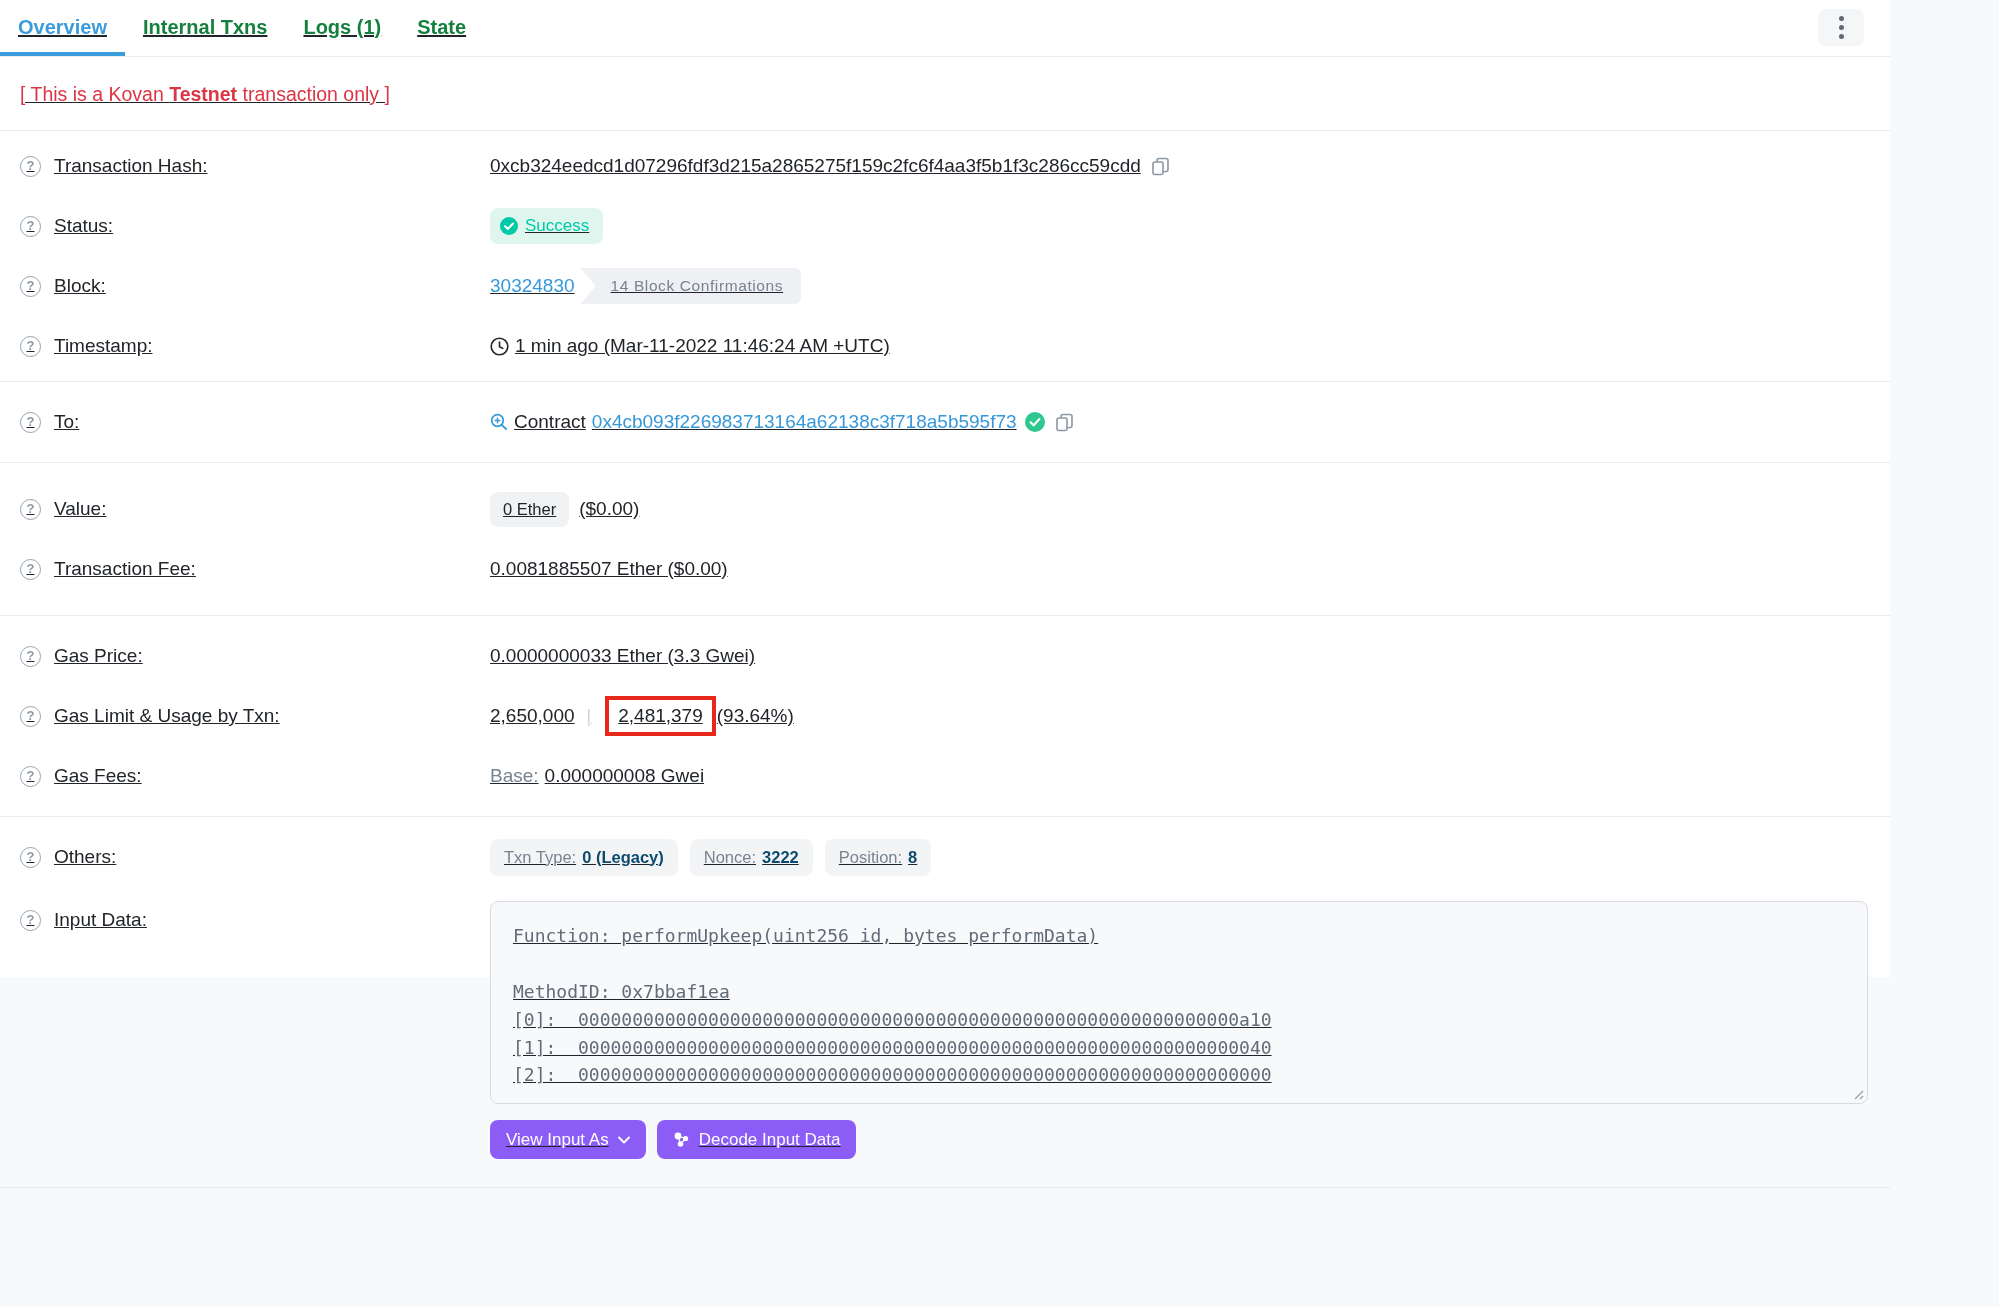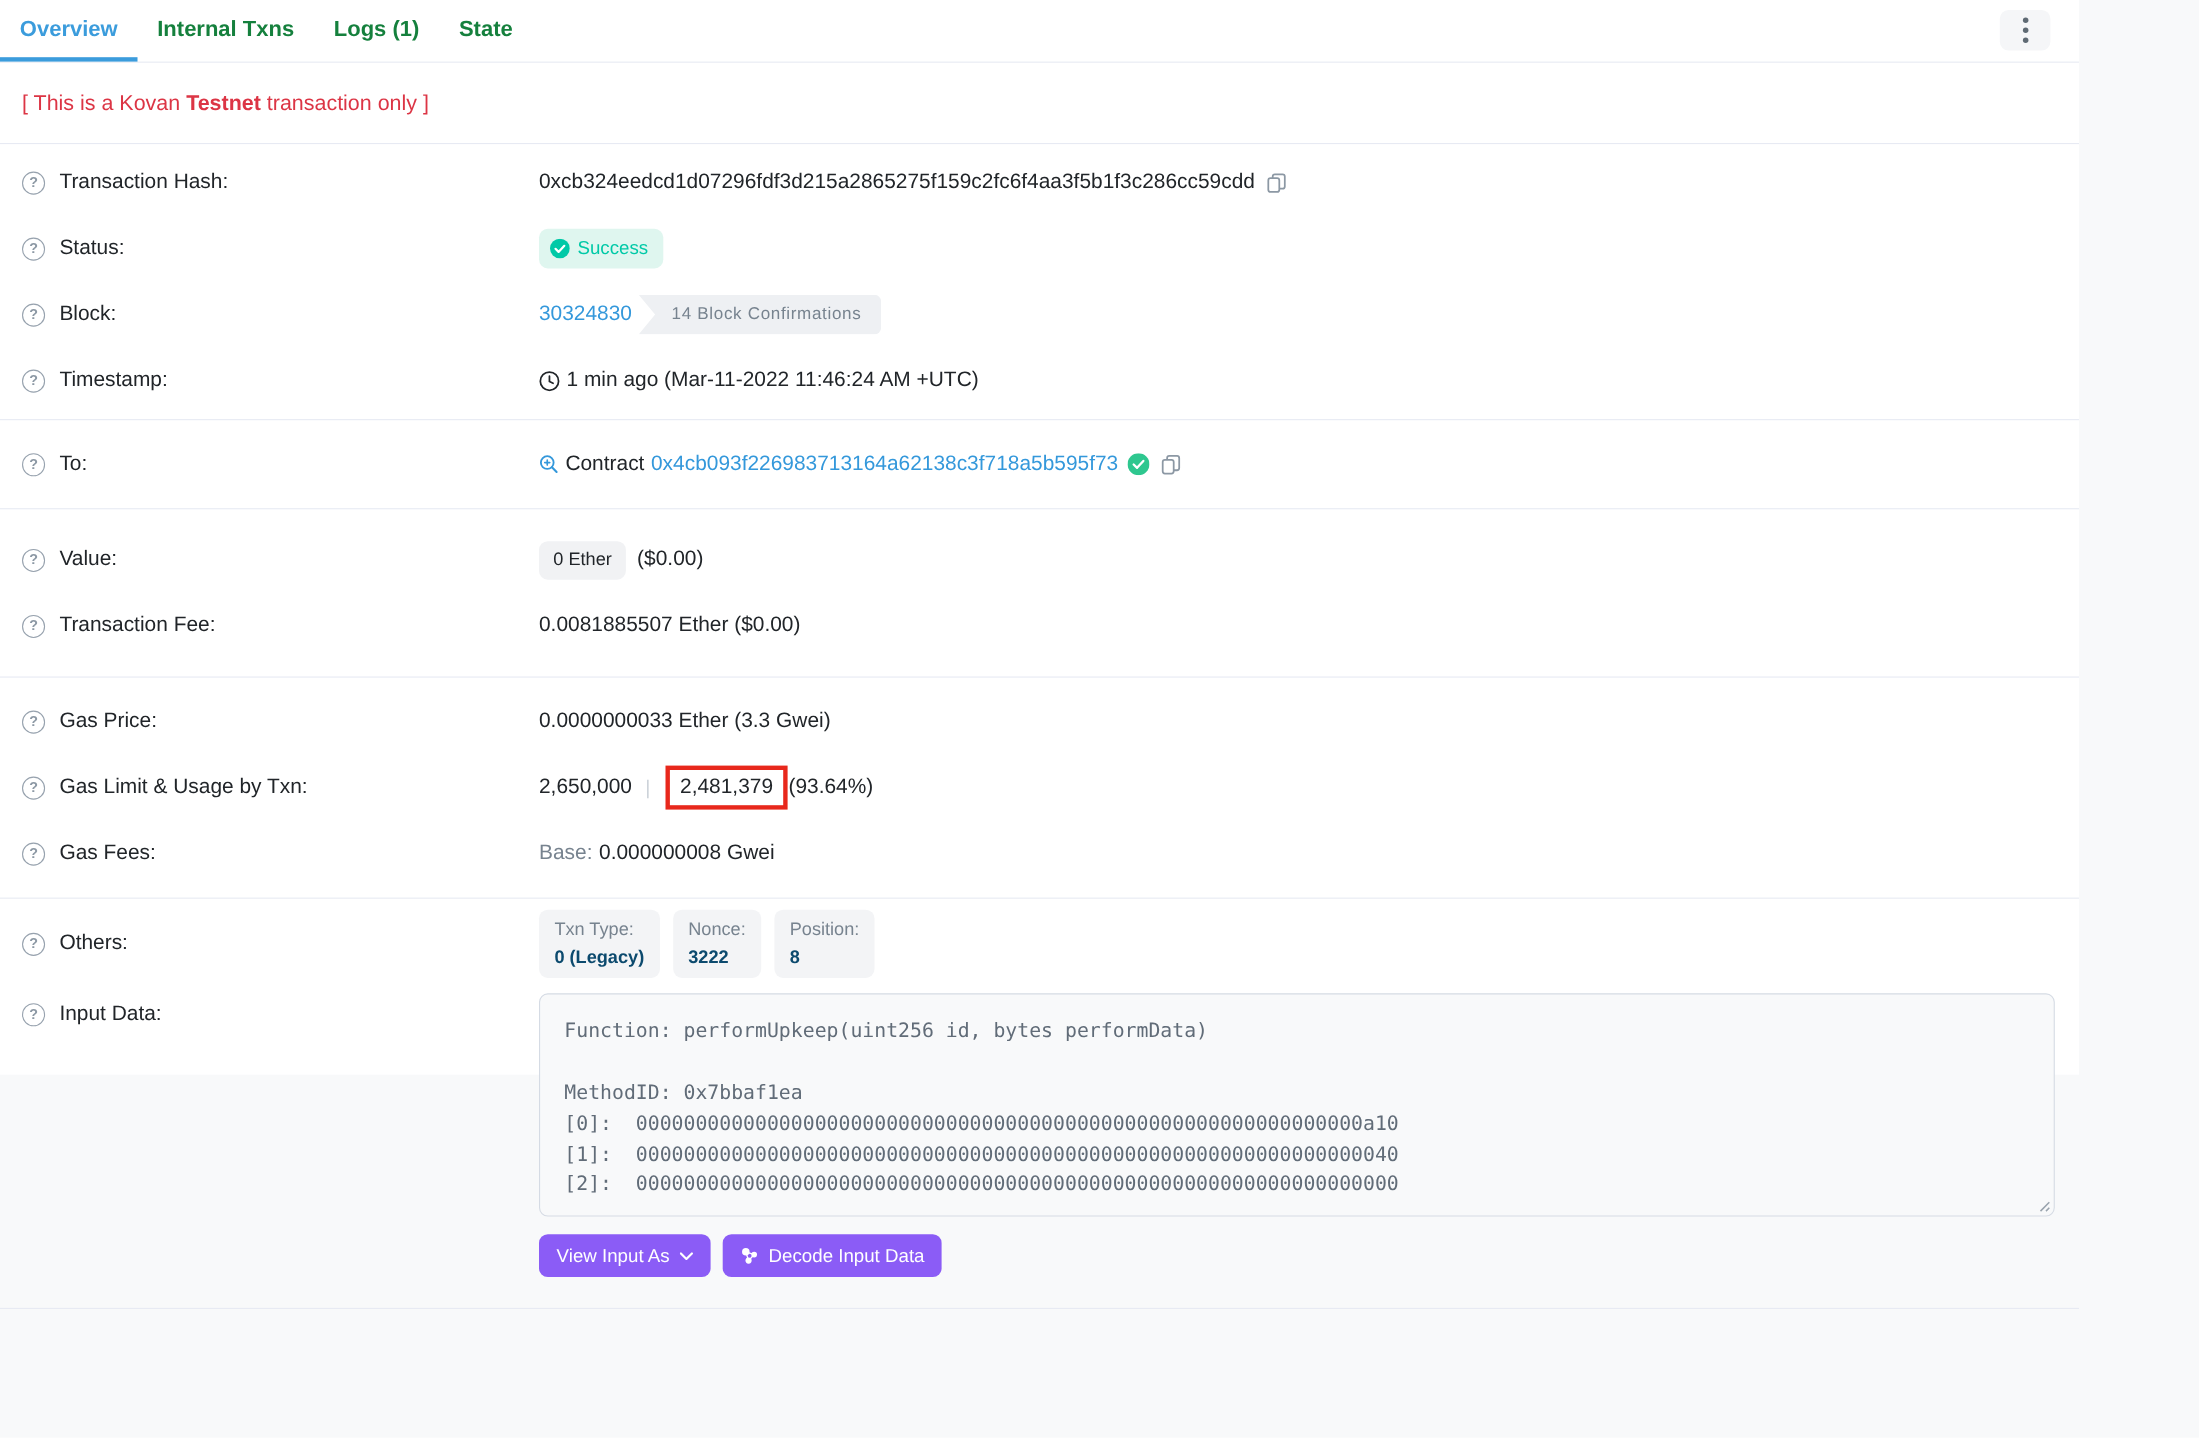--- a/index.html
+++ b/index.html
@@ -5,21 +5,21 @@
   * { margin:0; padding:0; box-sizing:border-box; }
   html,body { width:1999px; height:1307px; }
   body {
     font-family:"Liberation Sans", sans-serif;
     background:#f8f9fa;
     color:#212529;
     font-size:19px;
     overflow:hidden;
   }
   .card {
-    width:1890px; height:977px; background:#ffffff; position:relative;
+    width:1890px; height:977px; background:#ffffff; position:relative;text-decoration:underline;
   }
 
   
   .tabbar {
     display:flex; align-items:stretch; height:57px;
     border-bottom:1px solid #e7eaf3; position:relative;
   }
   .tab {
     display:flex; align-items:center; padding:0 18px; margin-top:2px;
     font-size:20px; font-weight:700; color:#15803d; cursor:pointer;
@@ -80,21 +80,21 @@
     padding:9px 18px 9px 30px;
     clip-path:polygon(0 0, 100% 0, 100% 100%, 0 100%, 15px 50%);
     border-radius:0 6px 6px 0;
   }
   .badge-gray {
     display:inline-block; background:#f1f2f4; color:#212529;
     font-size:16.5px; padding:8px 13px; border-radius:8px;
   }
   .badge-pill {
     display:inline-flex; gap:6px; background:#f3f4f6; border-radius:8px;
-    font-size:16.5px; padding:9px 14px; margin-right:12px;flex-direction:column;
+    font-size:16.5px; padding:9px 14px; margin-right:12px;
   }
   .badge-pill .k { color:#77838f; }
   .badge-pill .v { color:#0c4a6e; font-weight:700; }
 
   .muted { color:#77838f; }
   .sep-bar { color:#cdd3da; margin:0 12px; font-size:18px; }
   .red-box {
     display:inline-block; border:4px solid #e8281c; padding:5px 9px; margin:0 1px 0 2px;
   }
 

